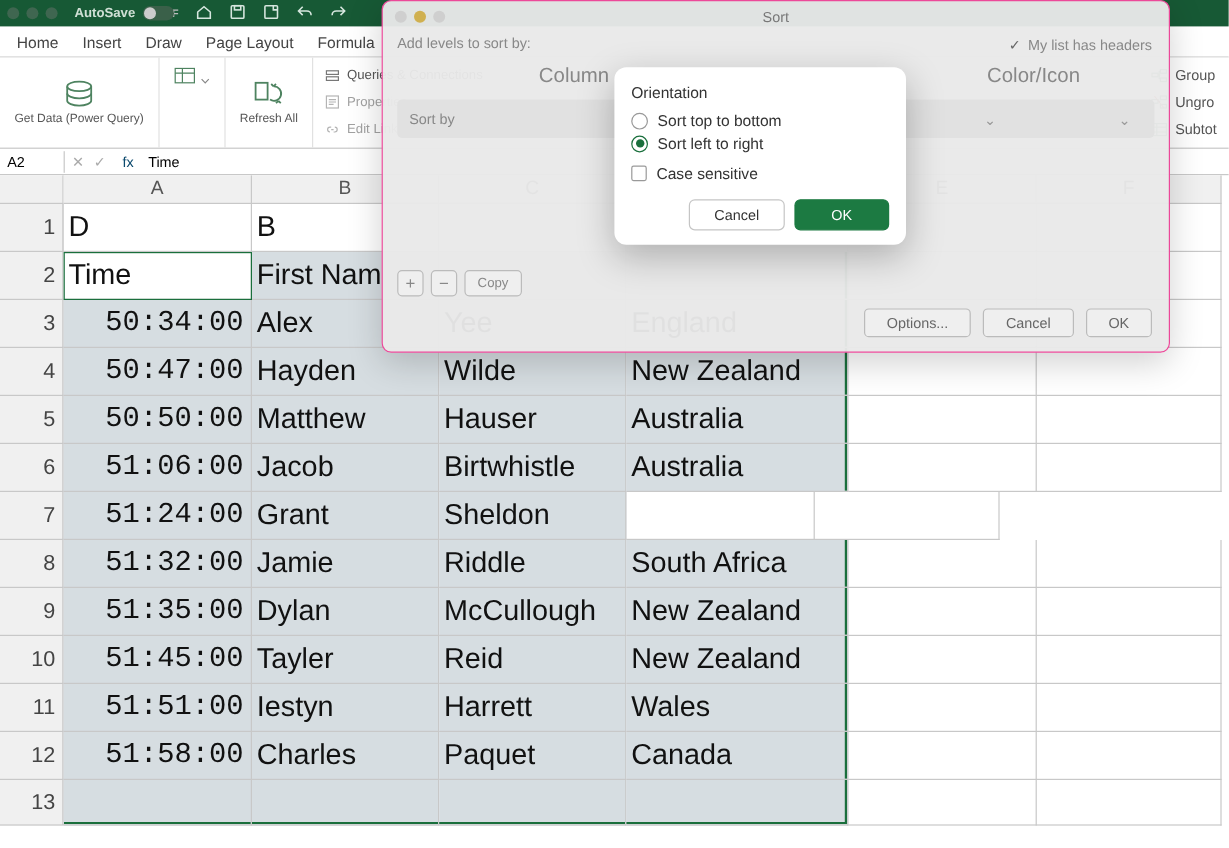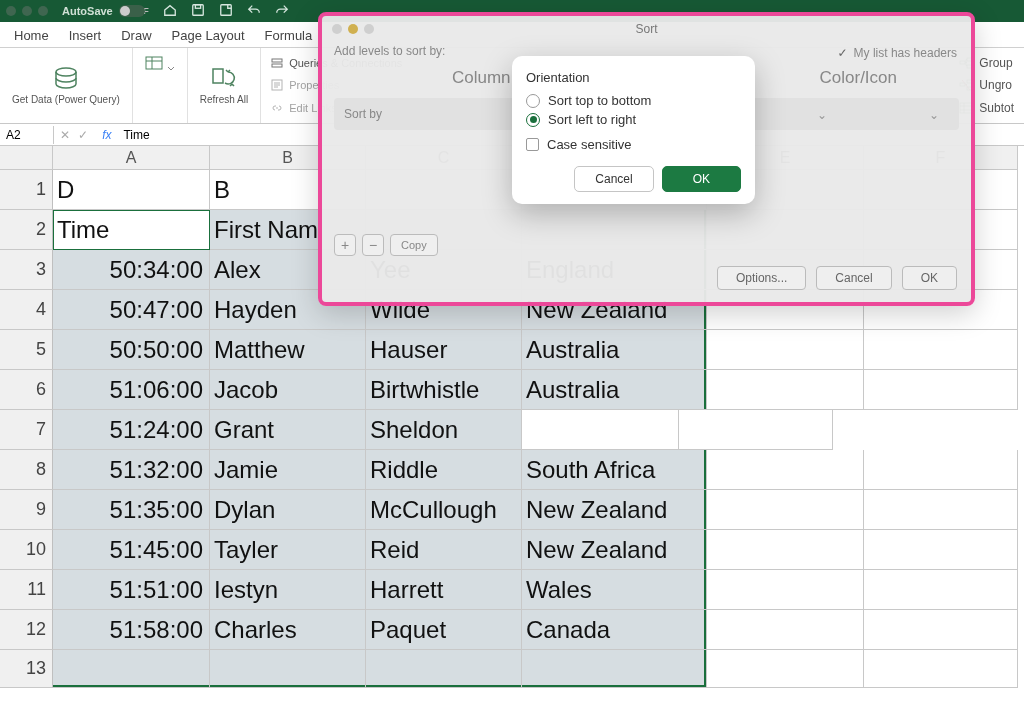--- a/index.html
+++ b/index.html
@@ -27,41 +27,41 @@
 .smallgrid svg { width: 18px; height: 14px; stroke: #4e8360; fill: none; }
 .drop { width:8px; height:5px; display:inline-block; }
 .drop svg { width:8px; height:5px; }
 
 .right-group { margin-left: auto; display:flex; flex-direction:column; gap:4px; padding:6px 10px; font-size:12px; color:#555;}
 .right-group .row { display:flex; align-items:center; gap:6px;}
 .right-group svg { width:14px; height:12px; stroke:#4e8360; fill:none;}
 
 .namebox { display:flex; align-items:center; border-bottom:1px solid #c8c8c8; height:22px; font-size:12px; }
 .namebox .cellref { width:54px; padding:2px 6px; border-right:1px solid #c8c8c8; }
-.namebox .fxglyph { padding: 0 8px; color:#3b82f6; font-style: italic; }
+.namebox .fxglyph { padding: 0 8px; color:#0c4a6e; }
 .namebox .fxhooks { display:flex; gap:8px; padding:0 6px; color:#aaa;}
 .namebox .fval { padding-left:4px;}
 
 .sheet { position: relative; height: 543px; overflow:hidden; }
 .colhdr { display:flex; height:24px; }
 .colhdr .corner { width:53px; border-right:1px solid #c8c8c8; border-bottom:1px solid #c8c8c8; background:#f0f0f0;}
 .colhdr .ch { border-right:1px solid #c8c8c8; border-bottom:1px solid #c8c8c8; background:#f0f0f0; display:flex; align-items:center; justify-content:center; font-size:16px; color:#555;}
 .cA{width:157px}.cB{width:156px}.cC{width:156px}.cD{width:185px}.cE{width:157px}.cF{width:154px}
 
 .rowhdr { width:53px; border-right:1px solid #bfbfbf; border-bottom:1px solid #c8c8c8; background:#f0f0f0; display:flex; align-items:center; justify-content:flex-end; padding-right:6px; font-size:18px; color:#444;}
 .row { display:flex; height:40px;}
 .cell { border-right:1px solid #c8c8c8; border-bottom:1px solid #c8c8c8; padding:4px 4px; font-size:24px; color:#111; display:flex; align-items:center;}
-.cell.time { justify-content:flex-end; padding-right:6px;}
+.cell.time { justify-content:flex-end; padding-right:6px;font-family:Liberation Mono, monospace;}
 .sel { background:#d6dde1;}
 .activecell { background:#fff; outline:1px solid #1a6f3c; outline-offset:-1px;}
 .sel-border-right { box-shadow: inset -2px 0 0 #1a6f3c; }
 .sel-border-bottom { box-shadow: inset 0 -2px 0 #1a6f3c; }
 .sel-border-right.sel-border-bottom { box-shadow: inset -2px 0 0 #1a6f3c, inset 0 -2px 0 #1a6f3c; }
 
-.dim-overlay { position:absolute; left:318px; top:12px; width:657px; height:294px; background:rgba(233,233,233,0.96); border:4px solid #ec4899; border-radius:8px; box-shadow:0 8px 28px rgba(0,0,0,0.18);}
+.dim-overlay { position:absolute; left:318px; top:0; width:657px; height:294px; background:rgba(233,233,233,0.96); border:1px solid #ec4899; border-radius:8px; box-shadow:0 8px 28px rgba(0,0,0,0.18);}
 .dim-overlay .dtitle { text-align:center; font-size:12px; padding:6px 0 2px 0; color:#777;}
 .dim-overlay .dtraffic { position:absolute; left:10px; top:8px; display:flex; gap:6px;}
 .dim-overlay .dtraffic span{width:10px;height:10px;border-radius:50%;background:#cfcfcf;}
 .dim-overlay .dtraffic span:nth-child(2){background:#d0b050;}
 .dim-overlay .prompt { font-size:12px; color:#888; padding:6px 12px;}
 .dim-overlay .colheads { display:flex; font-size:17px; color:#888; padding:0 14px; gap:160px; margin-top:4px;}
 .dim-overlay .colheads span:first-child{margin-left:116px;}
 .dim-overlay .colheads span:last-child{margin-left:auto; margin-right:60px;}
 .dim-overlay .headers-check { position:absolute; right:14px; top:30px; font-size:12px; color:#888; display:flex; gap:6px; align-items:center;}
 .dim-overlay .headers-check .chk { color:#666; font-size:12px;}

